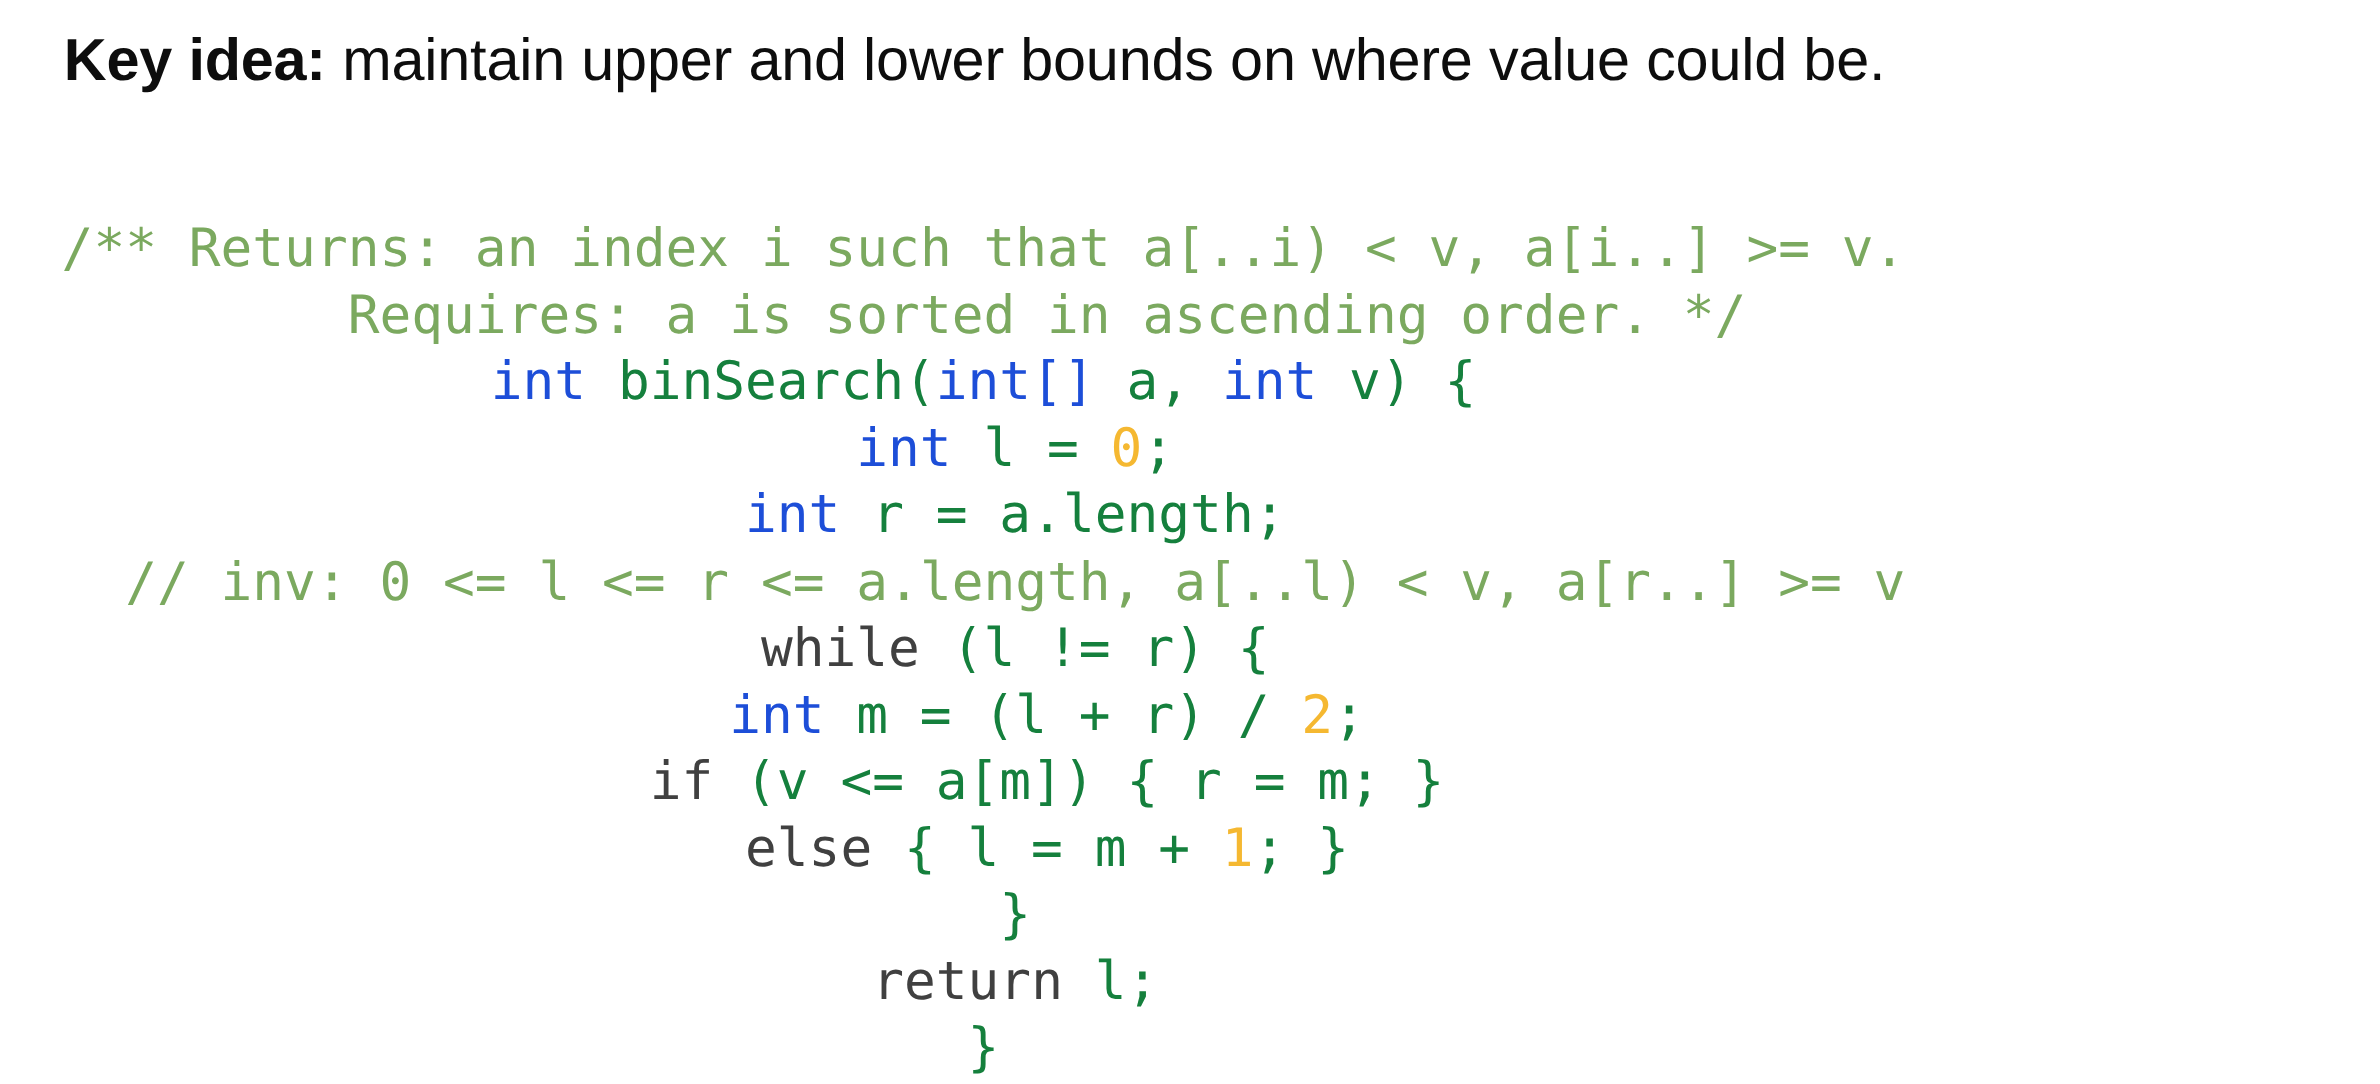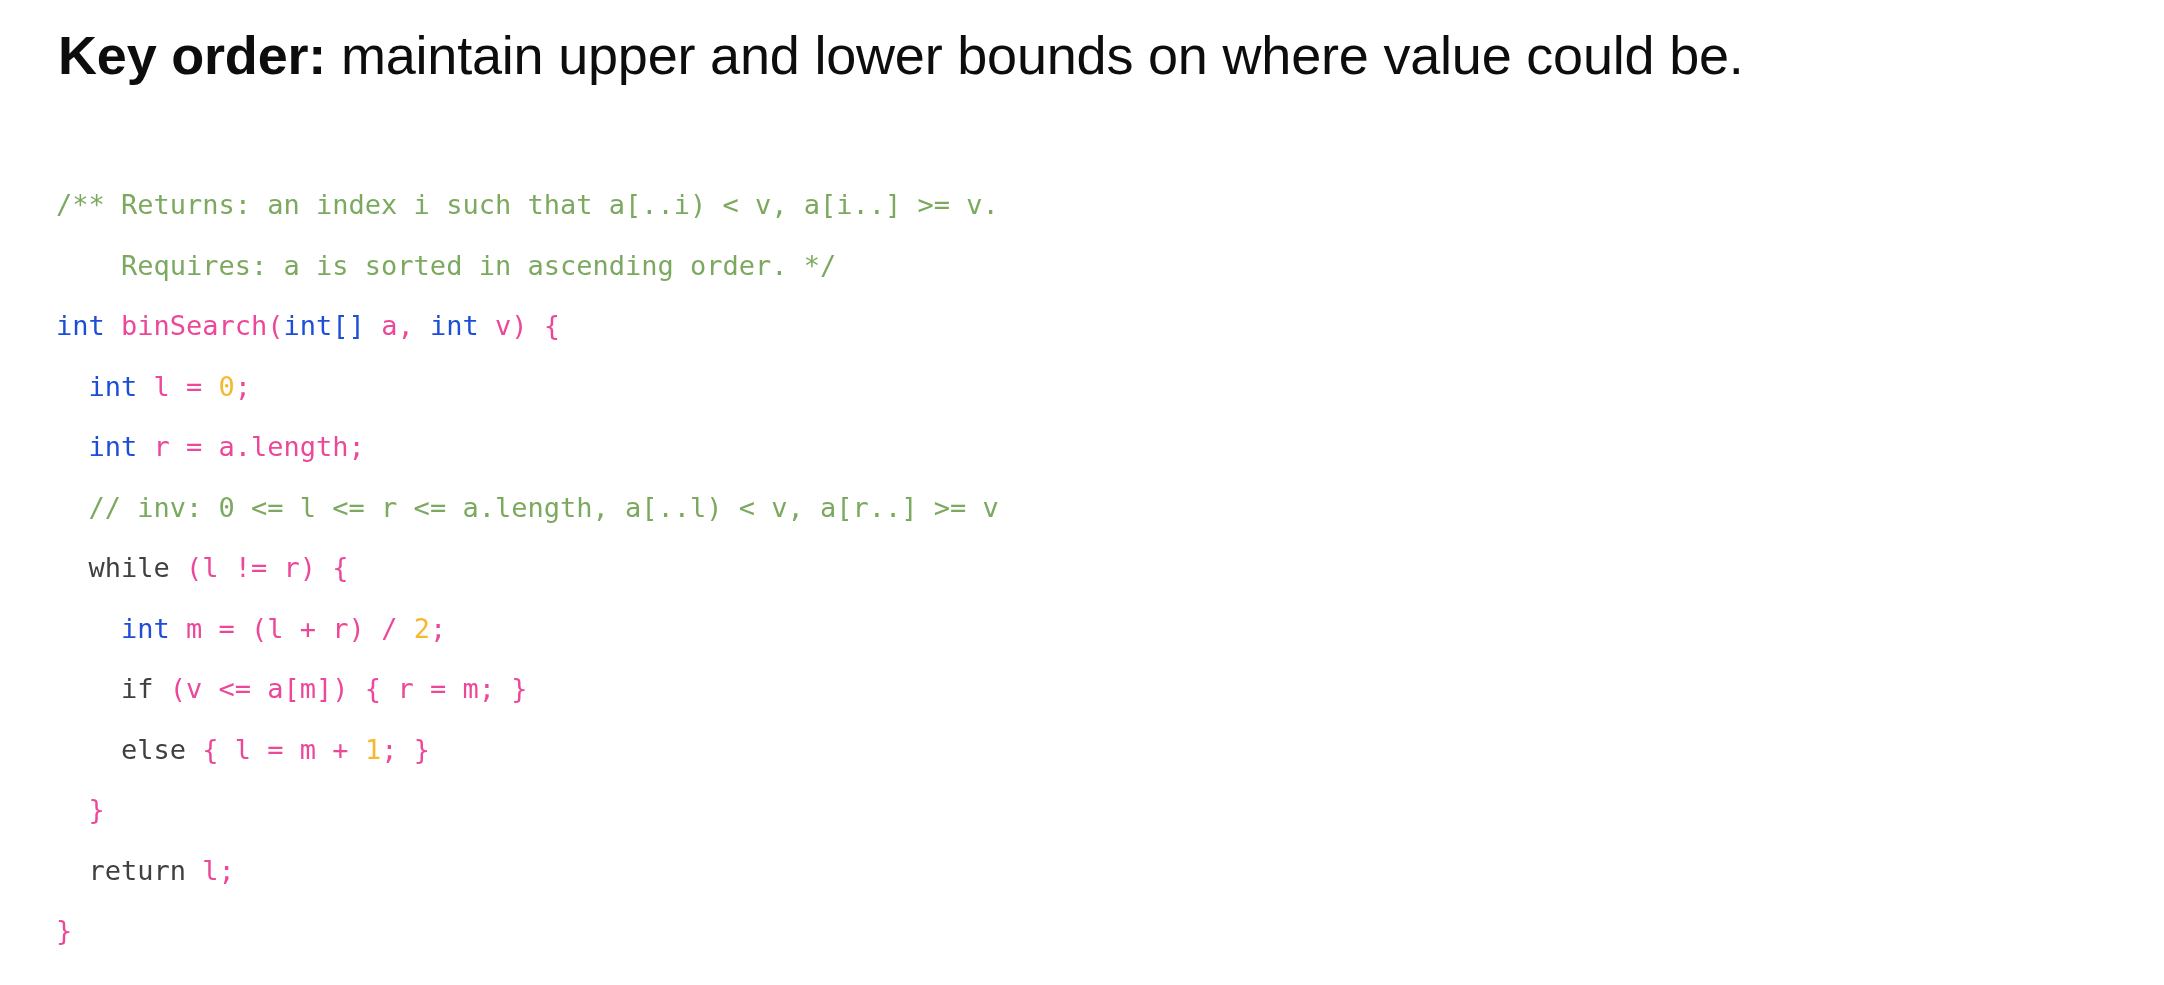--- a/index.html
+++ b/index.html
@@ -43,42 +43,43 @@
     font-weight: normal;
     margin-top: 20px;
   }
 
   
   .code-block {
     position: absolute;
     left: 56px;
     top: 148px;
     font-family: "DejaVu Sans Mono", "Liberation Mono", monospace;
-    font-size: 27px;
+    font-size: 48px;
     line-height: 60.5px;
     white-space: pre;
     color: #1a1a1a;
     letter-spacing: 0px;
+    text-align: center;
   }
   .code-line {
     white-space: pre;
     height: 60.5px;
   }
 
   
   .tok-comment { color: #7ba95f; }
   .tok-type    { color: #1d4ed8; }
   .tok-keyword { color: #404040; }
   .tok-number  { color: #f5b831; }
-  .tok-plain   { color: #ec4899; }
+  .tok-plain   { color: #15803d; }
 </style>
 </head>
 <body>
 
 <div class="slide">
 
   <div class="heading">
-    <span class="lead">Key order:</span><span class="rest"> maintain upper and lower bounds on where value could be.</span>
+    <span class="lead">Key idea:</span><span class="rest"> maintain upper and lower bounds on where value could be.</span>
   </div>
 
   <pre class="code-block" id="code-block"><div class="code-line"><span class="tok-comment">/** Returns: an index i such that a[..i) &lt; v, a[i..] &gt;= v.</span></div><div class="code-line"><span class="tok-comment">    Requires: a is sorted in ascending order. */</span></div><div class="code-line"><span class="tok-type">int</span><span class="tok-plain"> binSearch(</span><span class="tok-type">int[]</span><span class="tok-plain"> a, </span><span class="tok-type">int</span><span class="tok-plain"> v) {</span></div><div class="code-line"><span class="tok-plain">  </span><span class="tok-type">int</span><span class="tok-plain"> l = </span><span class="tok-number">0</span><span class="tok-plain">;</span></div><div class="code-line"><span class="tok-plain">  </span><span class="tok-type">int</span><span class="tok-plain"> r = a.length;</span></div><div class="code-line"><span class="tok-plain">  </span><span class="tok-comment">// inv: 0 &lt;= l &lt;= r &lt;= a.length, a[..l) &lt; v, a[r..] &gt;= v</span></div><div class="code-line"><span class="tok-plain">  </span><span class="tok-keyword">while</span><span class="tok-plain"> (l != r) {</span></div><div class="code-line"><span class="tok-plain">    </span><span class="tok-type">int</span><span class="tok-plain"> m = (l + r) / </span><span class="tok-number">2</span><span class="tok-plain">;</span></div><div class="code-line"><span class="tok-plain">    </span><span class="tok-keyword">if</span><span class="tok-plain"> (v &lt;= a[m]) { r = m; }</span></div><div class="code-line"><span class="tok-plain">    </span><span class="tok-keyword">else</span><span class="tok-plain"> { l = m + </span><span class="tok-number">1</span><span class="tok-plain">; }</span></div><div class="code-line"><span class="tok-plain">  }</span></div><div class="code-line"><span class="tok-plain">  </span><span class="tok-keyword">return</span><span class="tok-plain"> l;</span></div><div class="code-line"><span class="tok-plain">}</span></div></pre>
 
 </div>
 
 </body></html>

